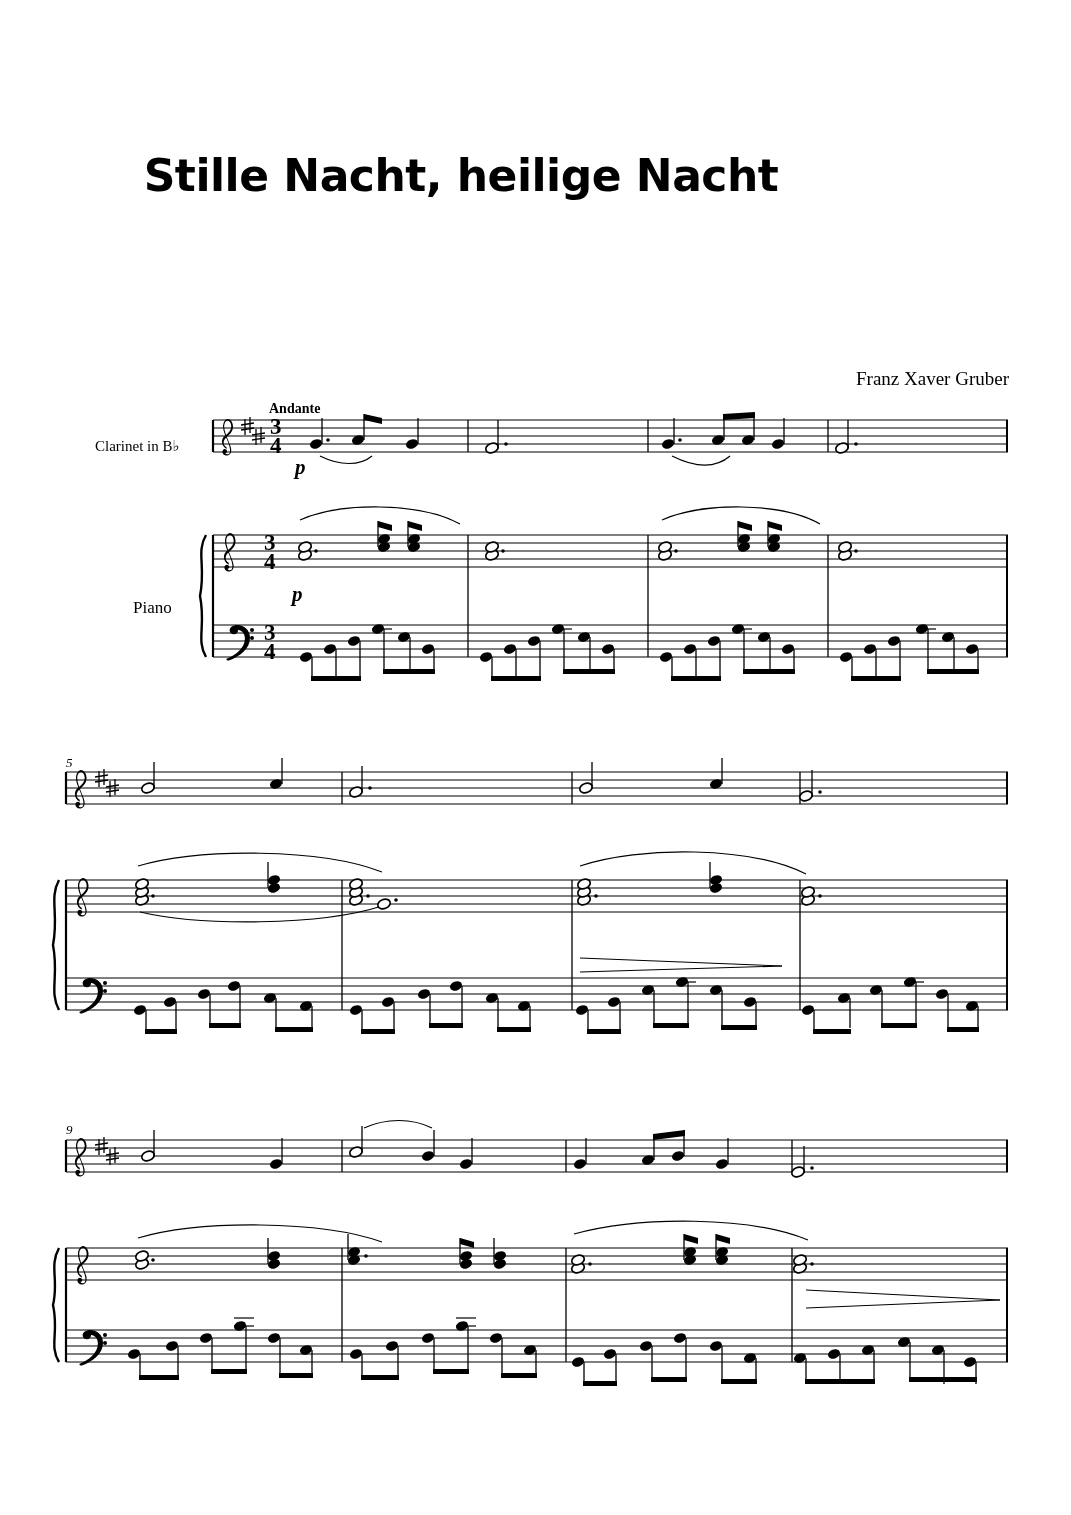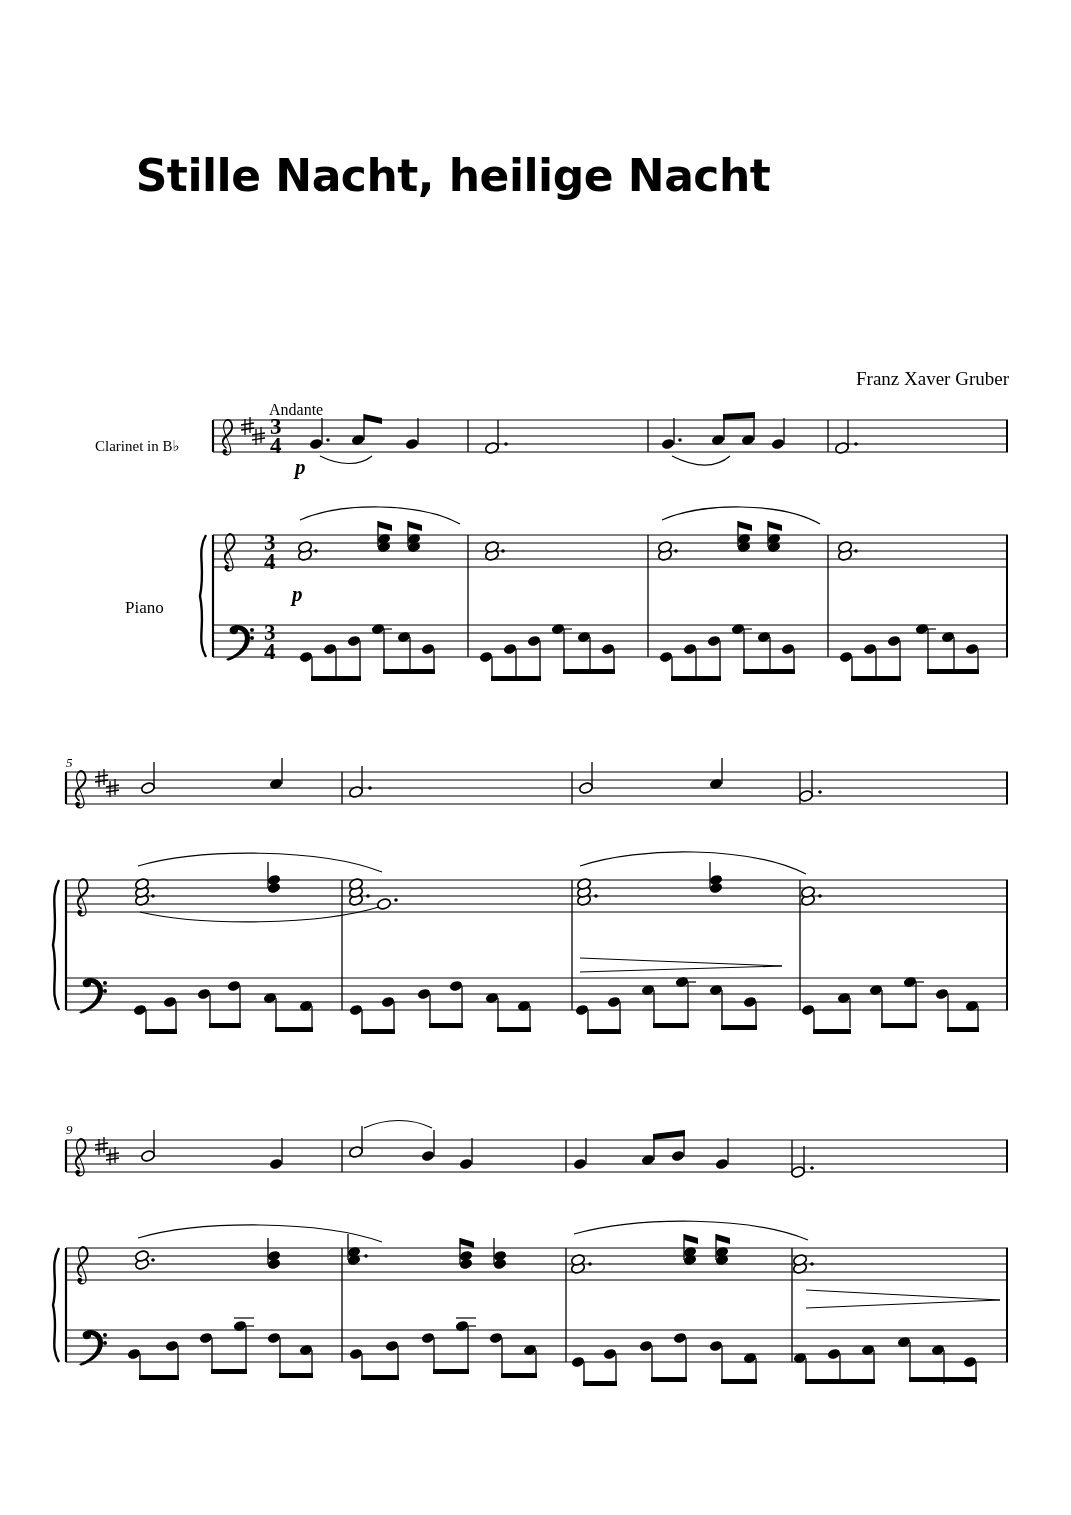--- a/index.html
+++ b/index.html
@@ -16,21 +16,21 @@
     overflow: hidden;
   }
   .sheet {
     position: absolute;
     left: 0; top: 0;
     width: 1071px;
     height: 1515px;
   }
   #title {
     position: absolute;
-    left: 0;
+    left: 8px;
     top: 150px;
     width: 906px;
     text-align: center;
     font-family: "DejaVu Sans", sans-serif;
     font-weight: bold;
     font-size: 44px;
     letter-spacing: -0.5px;
   }
   #composer {
     position: absolute;
@@ -39,34 +39,34 @@
     font-family: "Liberation Serif", serif;
     font-size: 19px;
   }
   .inst-label {
     position: absolute;
     font-family: "Liberation Serif", serif;
     font-size: 15px;
     white-space: nowrap;
   }
   #label-clarinet { left: 95px; top: 437px; text-align: center; }
-  #label-piano { left: 125px; top: 598px; font-size: 17px; }
+  #label-piano { left: 133px; top: 598px; font-size: 17px; }
   .sys-num {
     position: absolute;
     font-family: "Liberation Serif", serif;
     font-style: italic;
     font-size: 13px;
   }
   #num-5 { left: 66px; top: 755px; }
   #num-9 { left: 66px; top: 1122px; }
   .tempo {
     position: absolute;
     font-family: "Liberation Serif", serif;
-    font-weight: normal;
-    font-size: 16px;
+    font-weight: bold;
+    font-size: 14px;
   }
   #tempo-andante { left: 269px; top: 401px; }
   .dyn {
     position: absolute;
     font-family: "Liberation Serif", serif;
     font-weight: bold;
     font-style: italic;
     font-size: 21px;
   }
   #dyn-p-clar { left: 295px; top: 455px; }

